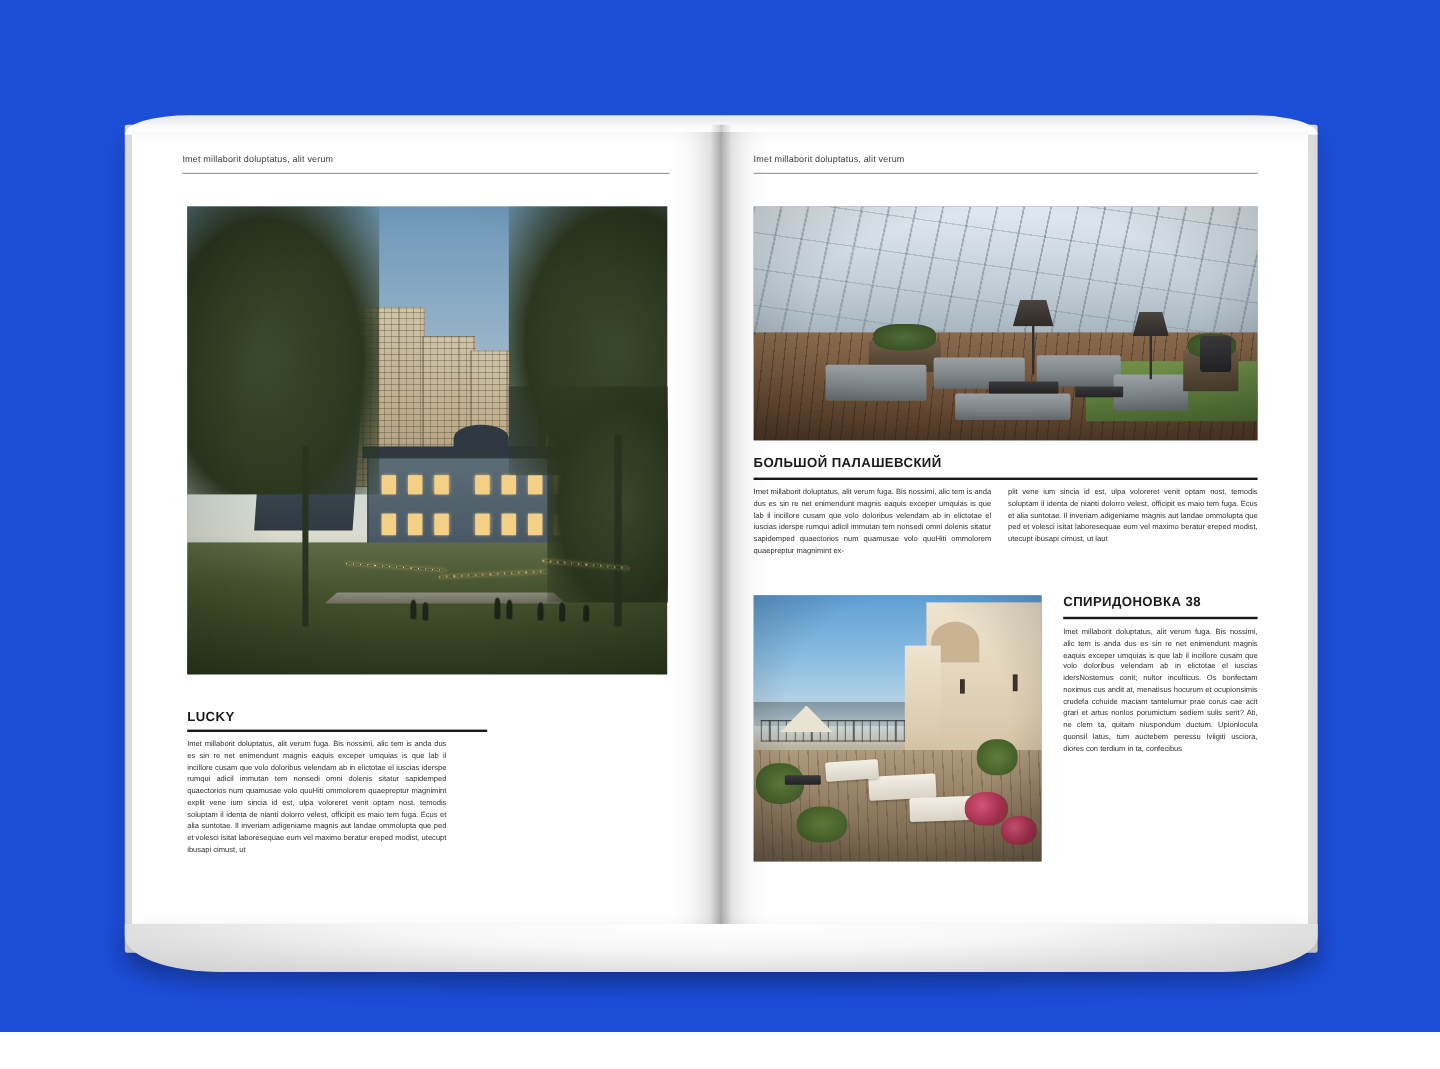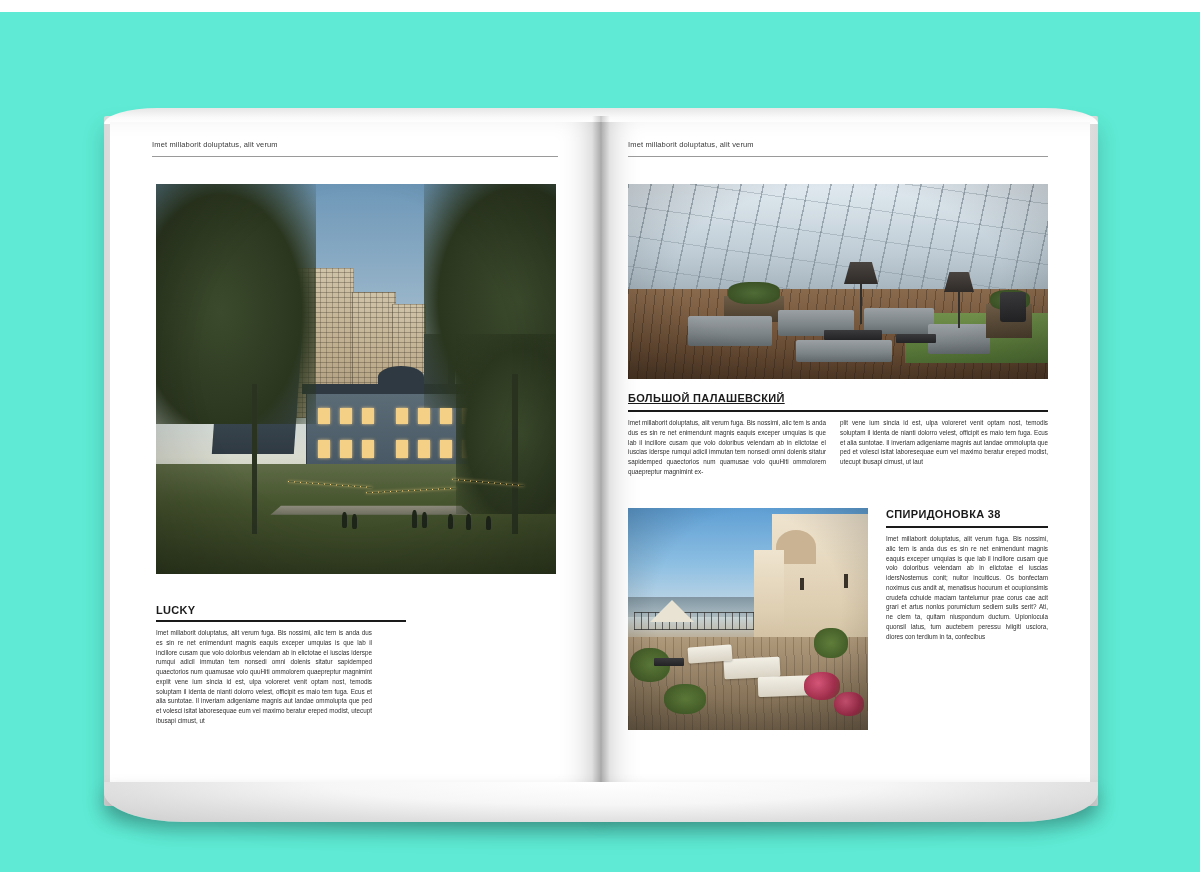--- a/index.html
+++ b/index.html
@@ -11,24 +11,24 @@
     width: 1200px;
     height: 891px;
     position: relative;
     overflow: hidden;
     font-family: "Liberation Sans", sans-serif;
   }
 
   
   .stage {
     position: absolute;
-    left: 0; top: 12px;
+    left: 0; top: 0;
     width: 1200px;
     height: 860px;
-    background: #5eead4;
+    background: #1d4ed8;
   }
 
   
   .book-shadow {
     position: absolute;
     left: 118px;
     top: 120px;
     width: 964px;
     height: 690px;
     background: radial-gradient(ellipse at 50% 60%, rgba(0,0,0,0.30) 0%, rgba(0,0,0,0.18) 45%, rgba(0,0,0,0.0) 72%);
@@ -423,21 +423,21 @@
         <div class="lamp-shade" style="left:316px; top:88px; width:30px; height:20px;"></div>
 
         <div class="planter" style="left:358px; top:120px; width:46px; height:34px;"></div>
         <div class="shrub" style="left:362px; top:106px; width:40px; height:20px;"></div>
         <div class="table-dark" style="left:372px; top:108px; width:26px; height:30px; border-radius:3px;"></div>
 
         <div class="photo-vignette"></div>
       </div>
     </div>
 
-    <div class="heading" style="left:28px; top:270px;text-decoration:underline;">БОЛЬШОЙ ПАЛАШЕВСКИЙ</div>
+    <div class="heading" style="left:28px; top:270px;">БОЛЬШОЙ ПАЛАШЕВСКИЙ</div>
     <div class="heading-rule" style="left:28px; top:288px; width:420px;"></div>
 
     <div class="body-col" style="left:28px; top:296px; width:198px;">Imet millaborit doluptatus, alit verum fuga. Bis nossimi, alic tem is anda dus es sin re net enimendunt magnis eaquis exceper umquias is que lab il incillore cusam que volo doloribus velendam ab in elictotae el iuscias iderspe rumqui adicil immutan tem nonsedi omni dolenis sitatur sapidemped quaectorios num quamusae volo quuHiti ommolorem quaepreptur magnimint ex-</div>
     <div class="body-col" style="left:240px; top:296px; width:208px;">plit vene ium sincia id est, ulpa voloreret venit optam nost, temodis soluptam il identa de nianti dolorro velest, officipit es maio tem fuga. Ecus et alia suntotae. Il inveriam adigeniame magnis aut landae ommolupta que ped et volesci isitat laboresequae eum vel maximo beratur ereped modist, utecupt ibusapi cimust, ut laut</div>
 
     <div class="photo" style="left:28px; top:386px; width:240px; height:222px;">
       <div class="scene-terrace">
         <div class="terr-sky"></div>
         <div class="terr-city"></div>
 

